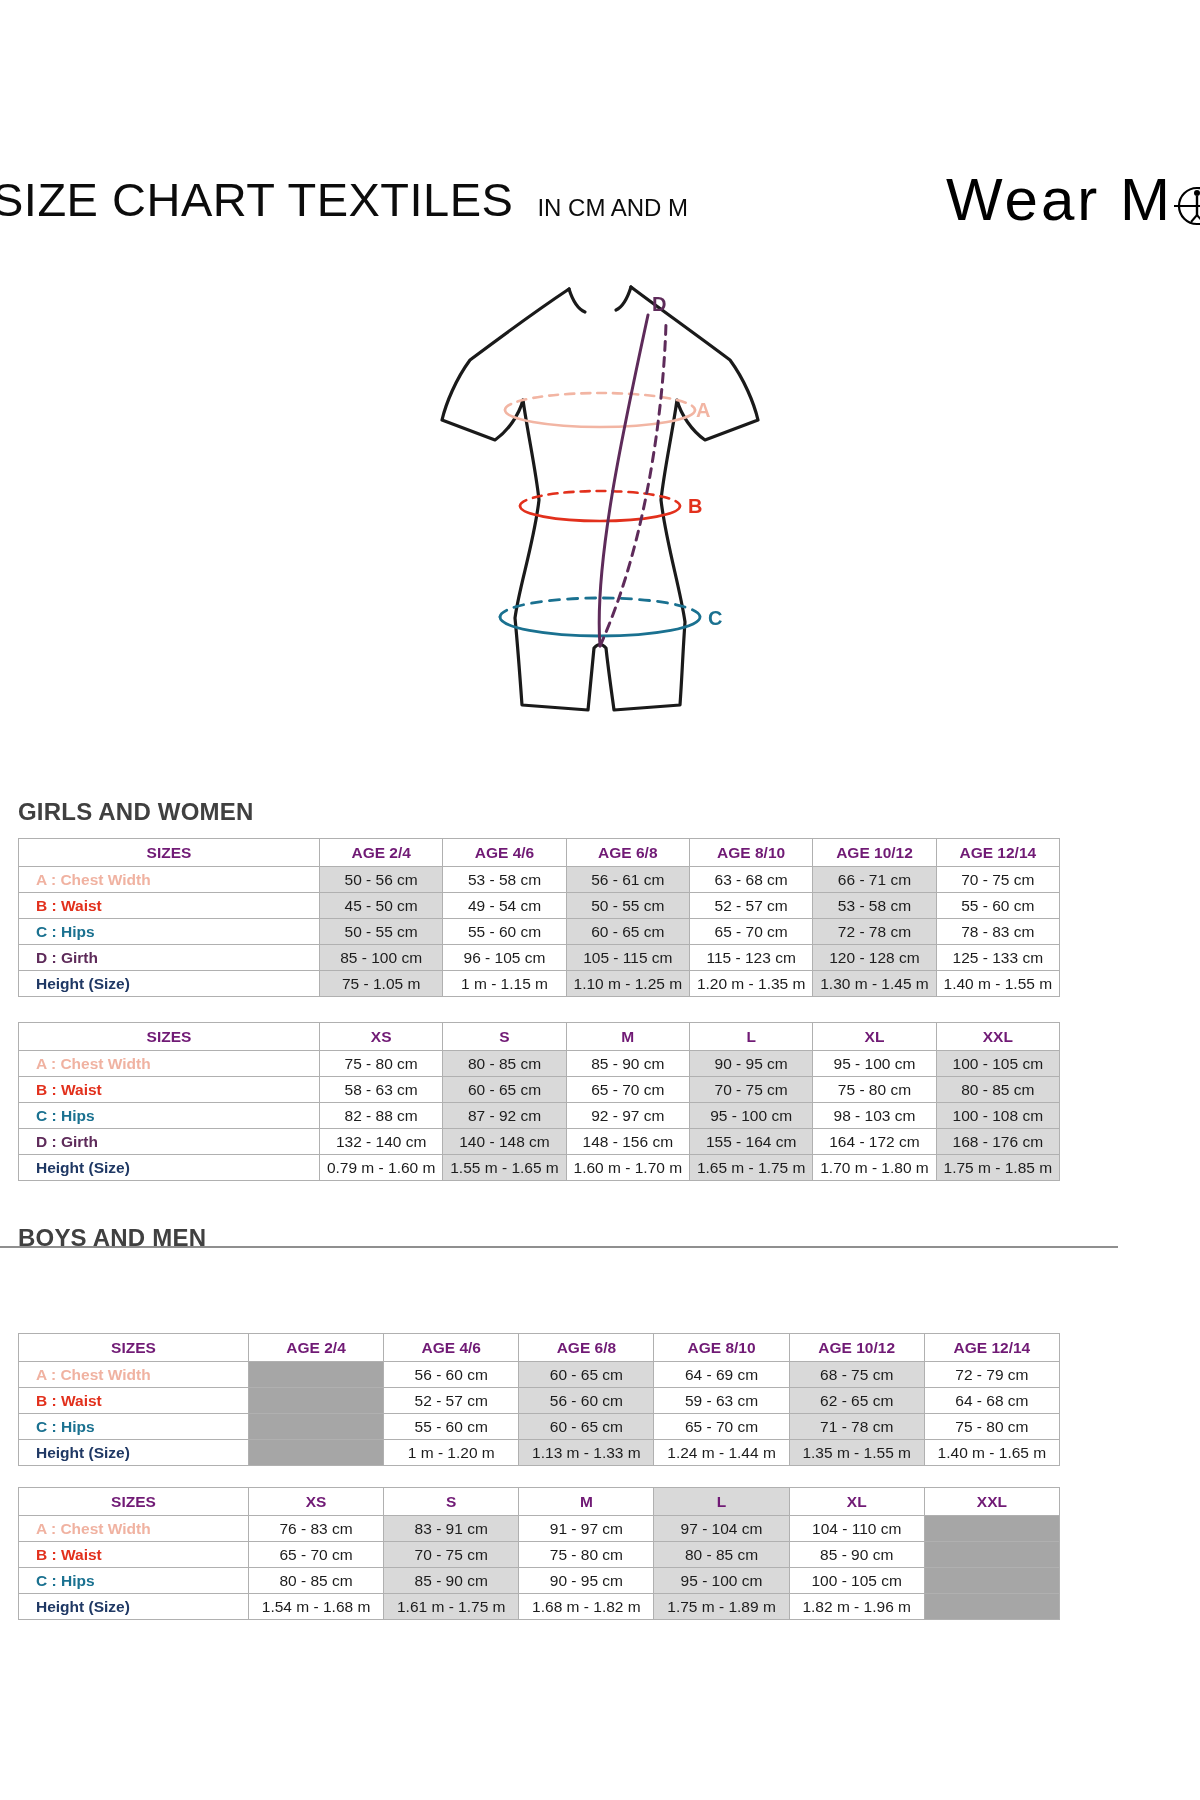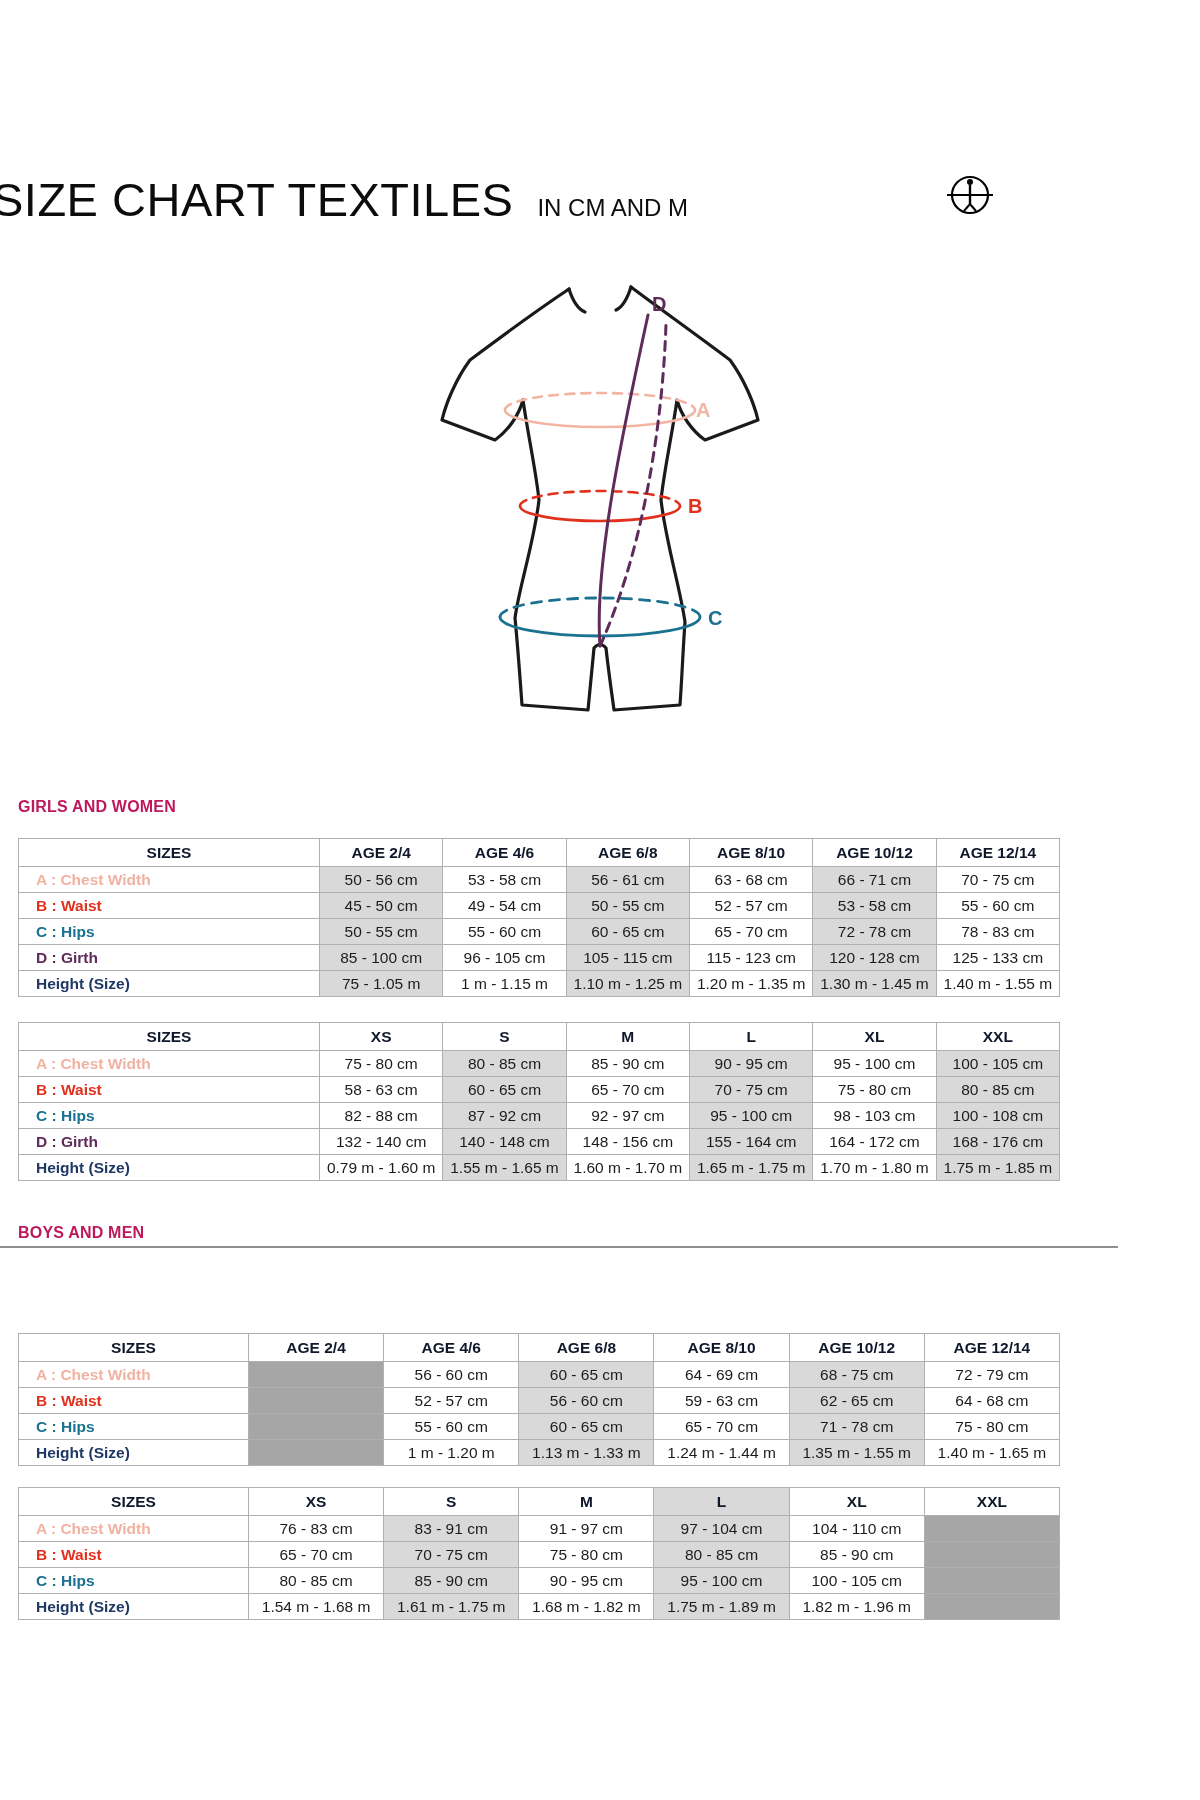--- a/index.html
+++ b/index.html
@@ -14,45 +14,46 @@
          font-size:60px;font-weight:400;letter-spacing:3px;color:#000;line-height:1;white-space:nowrap;}
   .brand .dancer{margin:0 1px 3px 1px;}
 
   
   .diagram{position:absolute;left:420px;top:275px;}
   .outline{fill:none;stroke:#1a1a1a;stroke-width:3.2;stroke-linecap:round;stroke-linejoin:round;}
   .measure path{fill:none;stroke-linecap:round;}
   .mlabel{font-family:"Liberation Sans",sans-serif;font-size:20px;font-weight:600;}
 
   
-  .sec-heading{position:absolute;left:18px;font-size:16px;font-weight:700;color:#be185d;letter-spacing:.2px;}
+  .sec-heading{position:absolute;left:18px;font-size:24px;font-weight:700;color:#404040;letter-spacing:.2px;}
 
   
   .tbl{position:absolute;left:18px;}
   .tbl table{width:1042px;border-collapse:collapse;table-layout:fixed;}
   .tbl th,.tbl td{border:1px solid #b0b0b0;font-size:15.5px;color:#1c1c1c;height:25px;
                   padding:0 2px;text-align:center;vertical-align:middle;overflow:hidden;white-space:nowrap;}
-  .tbl th{height:27px;font-weight:700;color:#0f172a;margin-left:40px;}
+  .tbl th{height:27px;font-weight:700;color:#701a75;margin-left:40px;}
   .tbl td.lbl{text-align:left;padding-left:17px;font-weight:700;}
   .shade{background:#d9d9d9;}
   .block{background:#a6a6a6;border-top-color:#a6a6a6;border-bottom-color:#a6a6a6;}
 
   .divider{position:absolute;left:0;top:1246px;width:1118px;height:2px;background:#8f8f8f;}
 </style>
 </head>
 <body>
 
 <div class="page">
 
   <div class="titlebar">
     <span class="title">SIZE CHART TEXTILES</span>
     <span class="subtitle">IN CM AND M</span>
   </div>
 
   <div class="brand">
+    <span>Wear M</span>
     <svg class="dancer" width="46" height="46" viewBox="0 0 46 46">
       <circle cx="23" cy="25" r="18" fill="none" stroke="#000" stroke-width="2.2"></circle>
       <line x1="0" y1="25" x2="46" y2="25" stroke="#000" stroke-width="2"></line>
       <circle cx="23" cy="12" r="3" fill="#000"></circle>
       <line x1="23" y1="15" x2="23" y2="34" stroke="#000" stroke-width="2.4"></line>
       <line x1="23" y1="34" x2="17" y2="41" stroke="#000" stroke-width="2"></line>
       <line x1="23" y1="34" x2="29" y2="41" stroke="#000" stroke-width="2"></line>
     </svg>
 
   </div>

